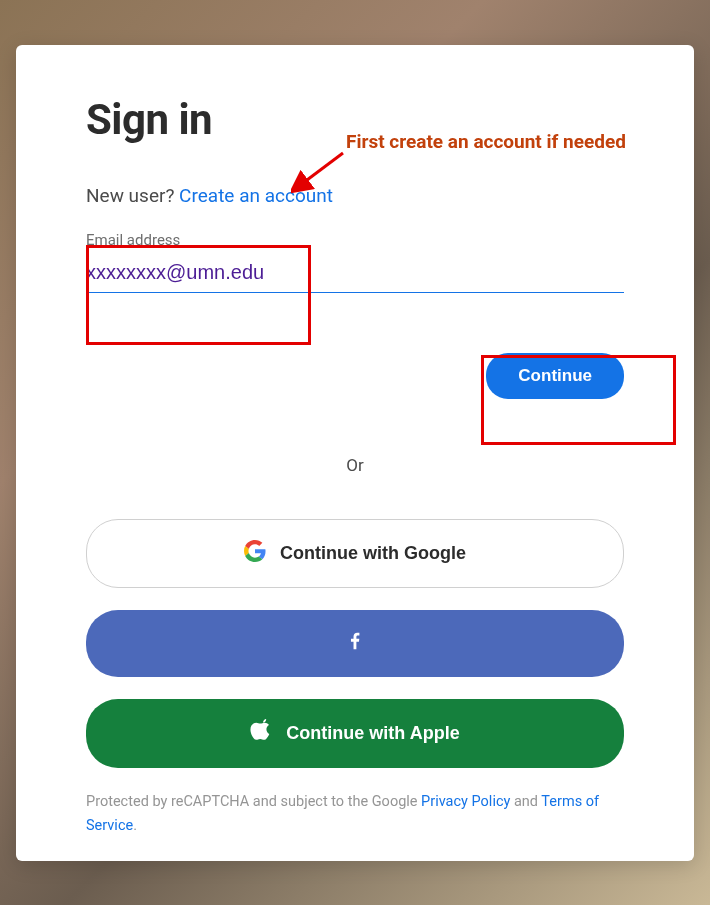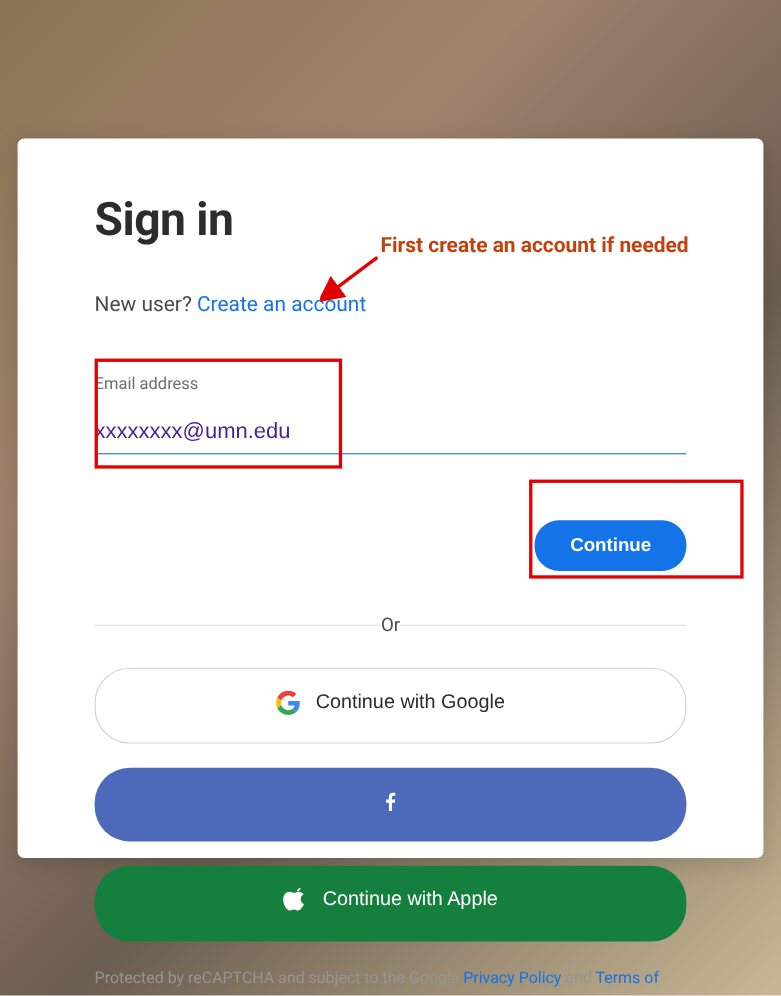--- a/index.html
+++ b/index.html
@@ -10,49 +10,49 @@
       height: 905px;
       display: flex;
       align-items: center;
       justify-content: center;
       position: relative;
     }
     .modal {
       background: #fff;
       border-radius: 6px;
       width: 678px;
-      height: 654px;
+      height: 816px;
       padding: 50px 70px 40px 70px;
       position: relative;
       box-shadow: 0 4px 20px rgba(0,0,0,0.15);
     }
     .page-title {
       font-size: 42px;
       font-weight: 700;
       color: #2c2c2c;
       margin-bottom: 40px;
       letter-spacing: -0.5px;
     }
     .new-user-row {
       font-size: 19px;
       color: #4b4b4b;
-      margin-bottom: 52px;
+      margin-bottom: 24px;
     }
     .create-link {
       color: #1473e6;
       text-decoration: none;
       cursor: pointer;
     }
     .field-wrapper {
       margin-bottom: 60px;
     }
     .field-label {
       font-size: 15px;
       color: #6e6e6e;
-      margin-bottom: 19px;
+      margin-bottom: 8px;
       display: block;
     }
     .email-input {
       width: 100%;
       border: none;
       border-bottom: 1.5px solid #1473e6;
       font-size: 20px;
       color: #4c1d95;
       padding: 4px 0 8px 0;
       outline: none;
@@ -70,38 +70,40 @@
       border-radius: 22px;
       padding: 13px 32px;
       font-size: 17px;
       font-weight: 700;
       cursor: pointer;
     }
     .divider-row {
       display: flex;
       align-items: center;
       margin-bottom: 28px;
+      gap: 16px;
+      flex-direction: column;
     }
     .divider-line {
       flex: 1;
       height: 1px;
       background: #e1e1e1;
     }
     .divider-label {
       font-size: 17px;
       color: #4b4b4b;
     }
     .social-btn {
       width: 100%;
       border-radius: 32px;
       padding: 20px;
       font-size: 18px;
-      font-weight: 400;
-      display: flex;
-      align-items: flex-start;
+      font-weight: 700;
+      display: flex;
+      align-items: center;
       justify-content: center;
       gap: 14px;
       cursor: pointer;
       margin-bottom: 22px;
       border: none;
     }
     .google-btn {
       background: #fff;
       border: 1.5px solid #d0d0d0;
       color: #2c2c2c;

